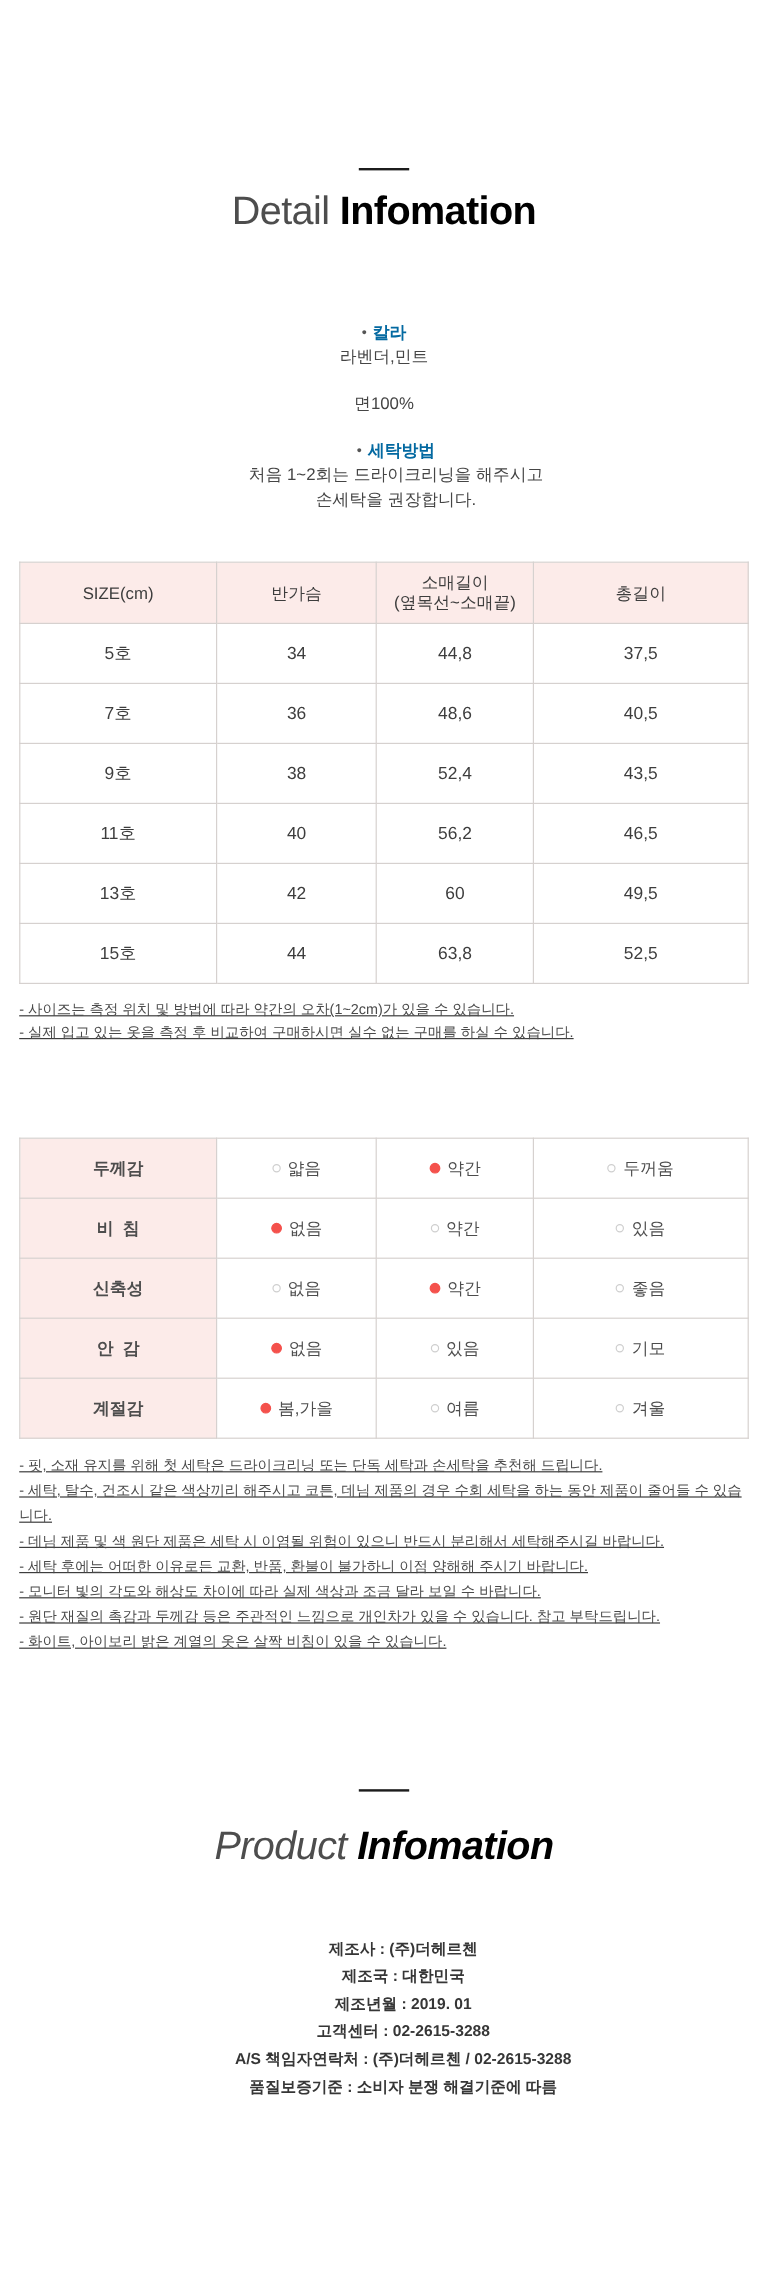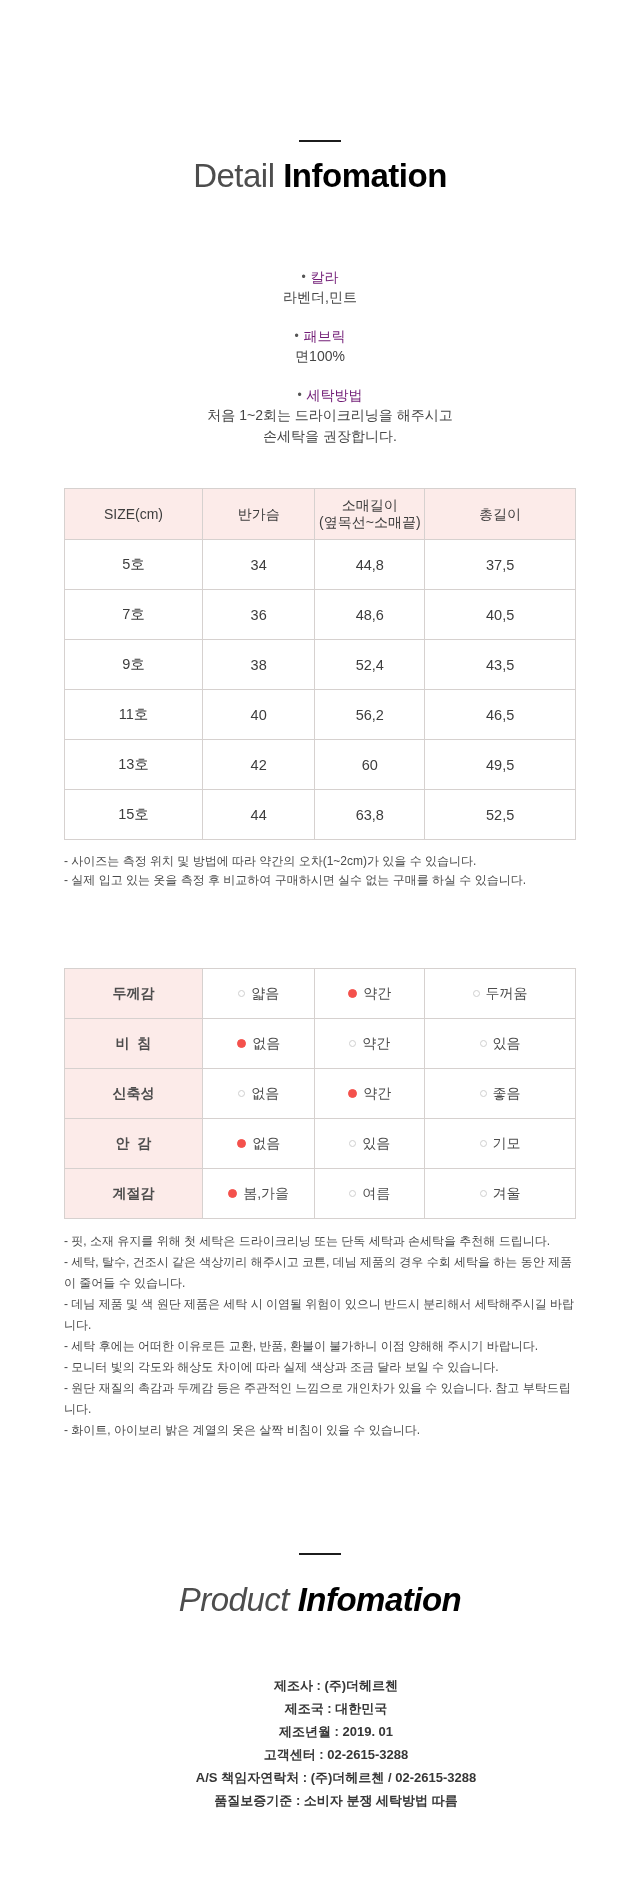--- a/index.html
+++ b/index.html
@@ -17,34 +17,34 @@
     font-weight:300; color:#4d4d4d; letter-spacing:-0.5px;
   }
   .title-product { margin-top:27px;font-style:italic; }
   .section-title .t-bold { font-weight:700; color:#000000; }
 
   .info-list { margin-top:73px; text-align:center; }
   .info-item { margin:0 0 18px 0; }
   .info-item.last { margin-top:16px;padding-left:20px; }
   .info-label-row { line-height:20px; font-size:14px; }
   .bullet { color:#555; font-size:12px; margin-right:5px; vertical-align:1px; }
-  .info-label { font-weight:400; color:#701a75; }
+  .info-label { font-weight:700; color:#0369a1; }
   .info-value { line-height:21px; font-size:14px; color:#454545; white-space:pre-line;text-align:center; }
 
-  .content { padding:0 64px; }
+  .content { padding:0 16px; }
   table { width:100%; border-collapse:collapse; table-layout:fixed; }
   .size-table { margin-top:41px; }
   .size-table th, .size-table td, .attr-table td { border:1px solid #d6d1cf; text-align:center; }
   .size-table th {
     height:51px; background:#fcebe9; font-weight:400; font-size:14px;
     color:#3d3d3d; white-space:pre-line; line-height:17px;
   }
   .size-table td { height:50px; font-size:14.5px; color:#3d3d3d;margin-top:12px; }
 
-  .notes { margin-top:12px; }
+  .notes { margin-top:12px;text-decoration:underline; }
   .note { margin:0; font-size:12px; color:#4a4a4a; line-height:19px; }
   .notes2 { margin-top:12px; }
   .notes2 .note { line-height:21px; }
 
   .attr-table { margin-top:78px; }
   .attr-table td { height:50px; font-size:14px; color:#4d4d4d; }
   .attr-label { background:#fcebe9; font-weight:700; color:#333; white-space:pre; font-size:14.5px; }
   .attr-option { display:inline-flex; align-items:center; }
   .opt-dot {
     width:7px; height:7px; border:1px solid #cfcfcf; border-radius:50%;
@@ -64,21 +64,20 @@
 
   <div class="divider-line line-detail"></div>
   <h1 class="section-title"><span class="t-light">Detail</span> <span class="t-bold">Infomation</span></h1>
 
   <div class="info-list">
     <div class="info-item">
       <div class="info-label-row"><span class="bullet">•</span><span class="info-label">칼라</span></div>
       <div class="info-value">라벤더,민트</div>
     </div>
     <div class="info-item">
-      <div class="info-label-row"><span class="bullet">•</span><span class="info-label">패브릭</span></div>
       <div class="info-value">면100%</div>
     </div>
     <div class="info-item last">
       <div class="info-label-row"><span class="bullet">•</span><span class="info-label">세탁방법</span></div>
       <div class="info-value">처음 1~2회는 드라이크리닝을 해주시고
 손세탁을 권장합니다.</div>
     </div>
   </div>
 
   <div class="content">
@@ -228,32 +227,32 @@
               </span></td>
         </tr>
       </tbody>
     </table>
 
     <div class="notes notes2">
       <p class="note">- 핏, 소재 유지를 위해 첫 세탁은 드라이크리닝 또는 단독 세탁과 손세탁을 추천해 드립니다.</p>
       <p class="note">- 세탁, 탈수, 건조시 같은 색상끼리 해주시고 코튼, 데님 제품의 경우 수회 세탁을 하는 동안 제품이 줄어들 수 있습니다.</p>
       <p class="note">- 데님 제품 및 색 원단 제품은 세탁 시 이염될 위험이 있으니 반드시 분리해서 세탁해주시길 바랍니다.</p>
       <p class="note">- 세탁 후에는 어떠한 이유로든 교환, 반품, 환불이 불가하니 이점 양해해 주시기 바랍니다.</p>
-      <p class="note">- 모니터 빛의 각도와 해상도 차이에 따라 실제 색상과 조금 달라 보일 수 있습니다.</p>
+      <p class="note">- 모니터 빛의 각도와 해상도 차이에 따라 실제 색상과 조금 달라 보일 수 바랍니다.</p>
       <p class="note">- 원단 재질의 촉감과 두께감 등은 주관적인 느낌으로 개인차가 있을 수 있습니다. 참고 부탁드립니다.</p>
       <p class="note">- 화이트, 아이보리 밝은 계열의 옷은 살짝 비침이 있을 수 있습니다.</p>
     </div>
 
   </div>
 
   <div class="divider-line line-product"></div>
   <h1 class="section-title title-product"><span class="t-light">Product</span> <span class="t-bold">Infomation</span></h1>
 
   <div class="mfr">
     <div class="mfr-line"><span>제조사</span><span> : </span><span>(주)더헤르첸</span></div>
     <div class="mfr-line"><span>제조국</span><span> : </span><span>대한민국</span></div>
     <div class="mfr-line"><span>제조년월</span><span> : </span><span>2019. 01</span></div>
     <div class="mfr-line"><span>고객센터</span><span> : </span><span>02-2615-3288</span></div>
     <div class="mfr-line"><span>A/S 책임자연락처</span><span> : </span><span>(주)더헤르첸 / 02-2615-3288</span></div>
-    <div class="mfr-line"><span>품질보증기준</span><span> : </span><span>소비자 분쟁 세탁방법 따름</span></div>
+    <div class="mfr-line"><span>품질보증기준</span><span> : </span><span>소비자 분쟁 해결기준에 따름</span></div>
   </div>
 
 </div>
 
 </body></html>

